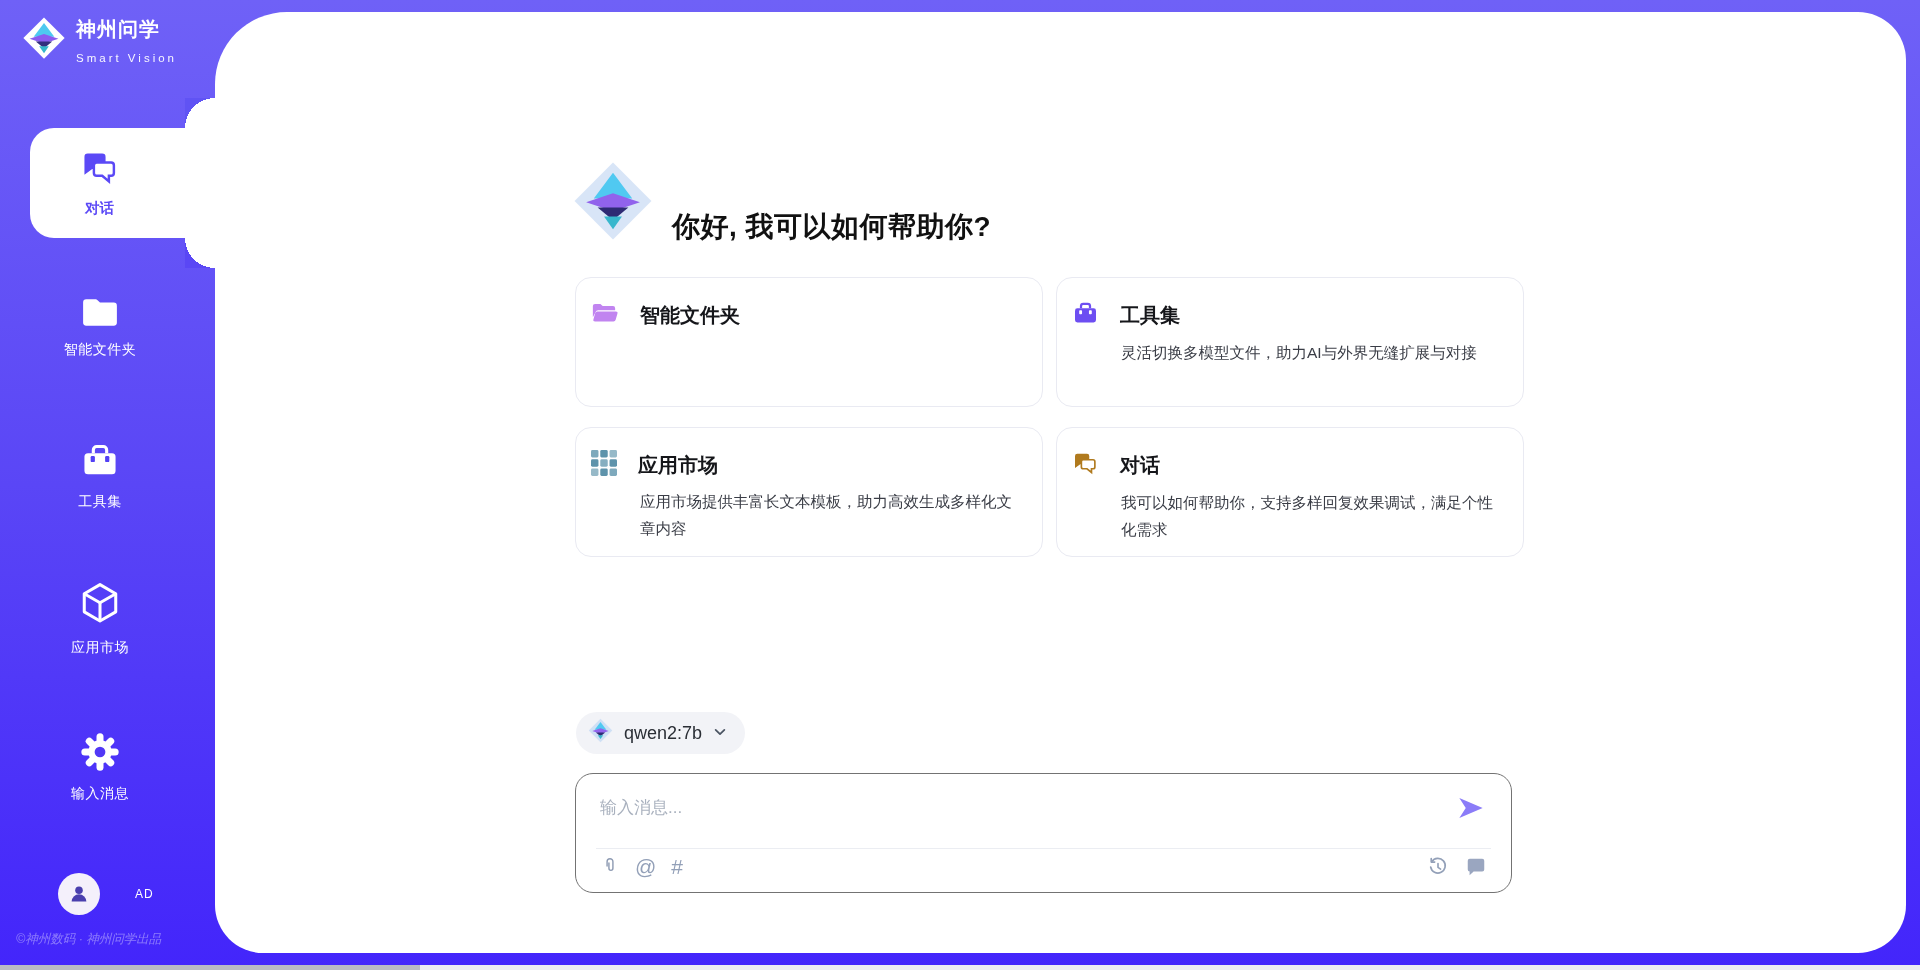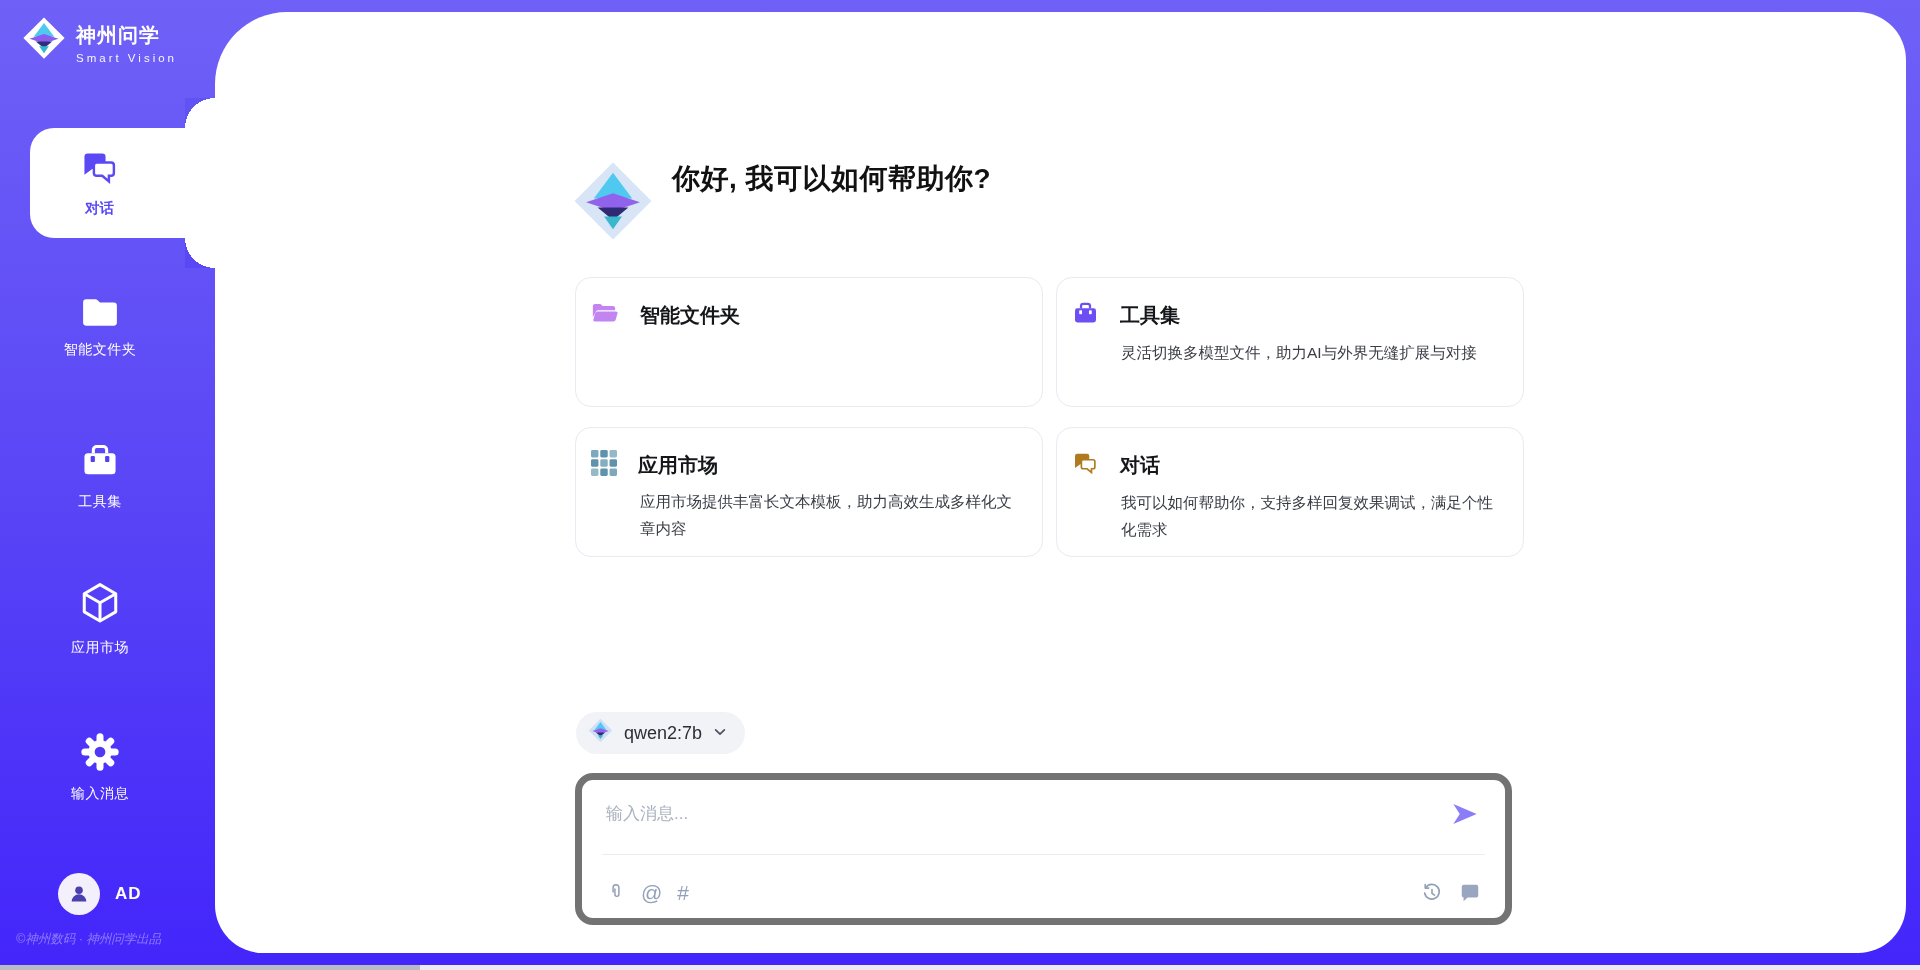--- a/index.html
+++ b/index.html
@@ -13,21 +13,21 @@
 
   
   .panel {
     position: absolute; left: 215px; top: 12px; right: 14px; bottom: 17px;
     background: #fff; border-radius: 72px 48px 48px 48px;
   }
 
   
   .brand { position: absolute; left: 22px; top: 16px; display: flex; align-items: flex-end; gap: 10px; color: #fff; }
   .brand-name { font-size: 20px; font-weight: 700; letter-spacing: 1px; }
-  .brand-sub  { font-size: 11.5px; letter-spacing: 3px; margin-top: 3px; opacity: .95; }
+  .brand-sub  { font-size: 11.5px; letter-spacing: 3px; margin-top: 9px; opacity: .95; }
 
   .active-tab {
     position: absolute; left: 30px; top: 128px; width: 185px; height: 110px;
     background: #fff; border-radius: 24px 0 0 24px;
     display: flex; flex-direction: column; align-items: center; justify-content: center;
     gap: 7px; padding-right: 46px; cursor: pointer;
   }
   .active-tab .tab-label { color: #5b49f6; font-size: 14.5px; font-weight: 600; }
   .fillet { position: absolute; left: 185px; width: 30px; height: 30px; }
   .fillet.top    { top: 98px;  background: radial-gradient(circle at 100% 100%, #fff 0 30px, #6053f4 30px); }
@@ -35,25 +35,25 @@
 
   .side-item {
     position: absolute; left: 0; width: 200px;
     display: flex; flex-direction: column; align-items: center; gap: 9px;
     color: #fff; font-size: 14px; cursor: pointer;
   }
   .side-item .side-label { letter-spacing: .5px; }
 
   .user-row { position: absolute; left: 58px; top: 873px; display: flex; align-items: center; gap: 15px; cursor: pointer; }
   .avatar { width: 42px; height: 42px; border-radius: 50%; background: #f4f0fb; display:flex; align-items:center; justify-content:center; }
-  .user-name { color: #fff; font-size: 17px; font-weight: 700; letter-spacing: 1px; }
+  .user-name { color: #fff; font-size: 12px; font-weight: 400; letter-spacing: 1px; margin-left: 20px; }
   .copyright { position: absolute; left: 16px; top: 931px; color: rgba(255,255,255,.38); font-size: 12.5px; font-style: italic; }
 
   
-  .greeting { position: absolute; left: 357px; top: 148px; display: flex; align-items: flex-start; gap: 18px; }
+  .greeting { position: absolute; left: 357px; top: 148px; display: flex; align-items: flex-end; gap: 18px; }
   .greeting-text { font-size: 28px; font-weight: 700; color: #111; letter-spacing: .5px; }
 
   .cards {
     position: absolute; left: 360px; top: 265px;
     display: grid; grid-template-columns: 468px 468px; column-gap: 13px; row-gap: 20px;
   }
   .card {
     height: 130px; background: #fff; border: 1px solid #e9eaf2; border-radius: 16px;
     padding: 22px 26px 0 15px; cursor: pointer;
   }
@@ -62,22 +62,22 @@
   .card-desc { margin: 9px 0 0 49px; font-size: 15.5px; line-height: 1.72; color: #3a3d46; }
 
   .model-pill {
     position: absolute; left: 361px; top: 700px; height: 42px;
     display: inline-flex; align-items: center; gap: 11px;
     background: #f2f3f7; border-radius: 21px; padding: 0 18px 0 12px;
     font-size: 18px; color: #2a2e35; cursor: pointer;
   }
 
   .composer {
-    position: absolute; left: 360px; top: 761px; width: 937px; height: 152px;
-    border: 7px solid #737373; border-radius: 18px; background: #fff; padding-left: 40px;
+    position: absolute; left: 360px; top: 761px; width: 937px; height: 120px;
+    border: 1px solid #737373; border-radius: 18px; background: #fff; padding-left: 40px;
   }
   .composer input {
     position: absolute; left: 24px; top: 14px; right: 70px; height: 40px;
     border: none; outline: none; font-size: 17px; color: #333;
     font-family: "Liberation Sans", "DejaVu Sans", sans-serif; background: transparent;
   }
   .composer input::placeholder { color: #a9b1be; }
   .send-btn { position: absolute; right: 26px; top: 20px; width: 28px; height: 28px; cursor: pointer; }
   .composer-divider { position: absolute; left: 20px; right: 20px; top: 74px; height: 1px; background: #ebedf2; }
   .composer-tools { position: absolute; left: 24px; bottom: 15px; display: flex; align-items: center; gap: 15px; color: #93a0b8; }

